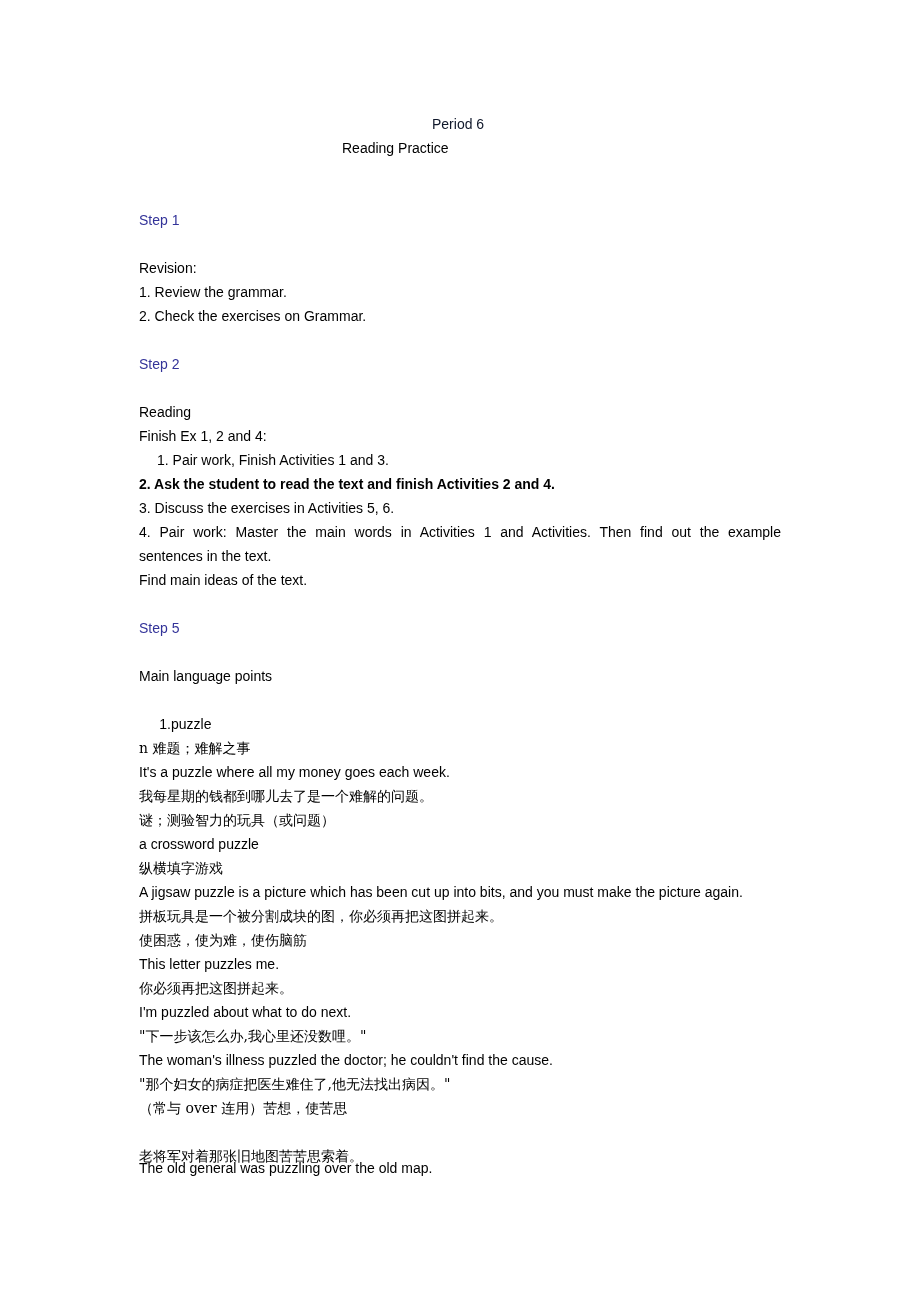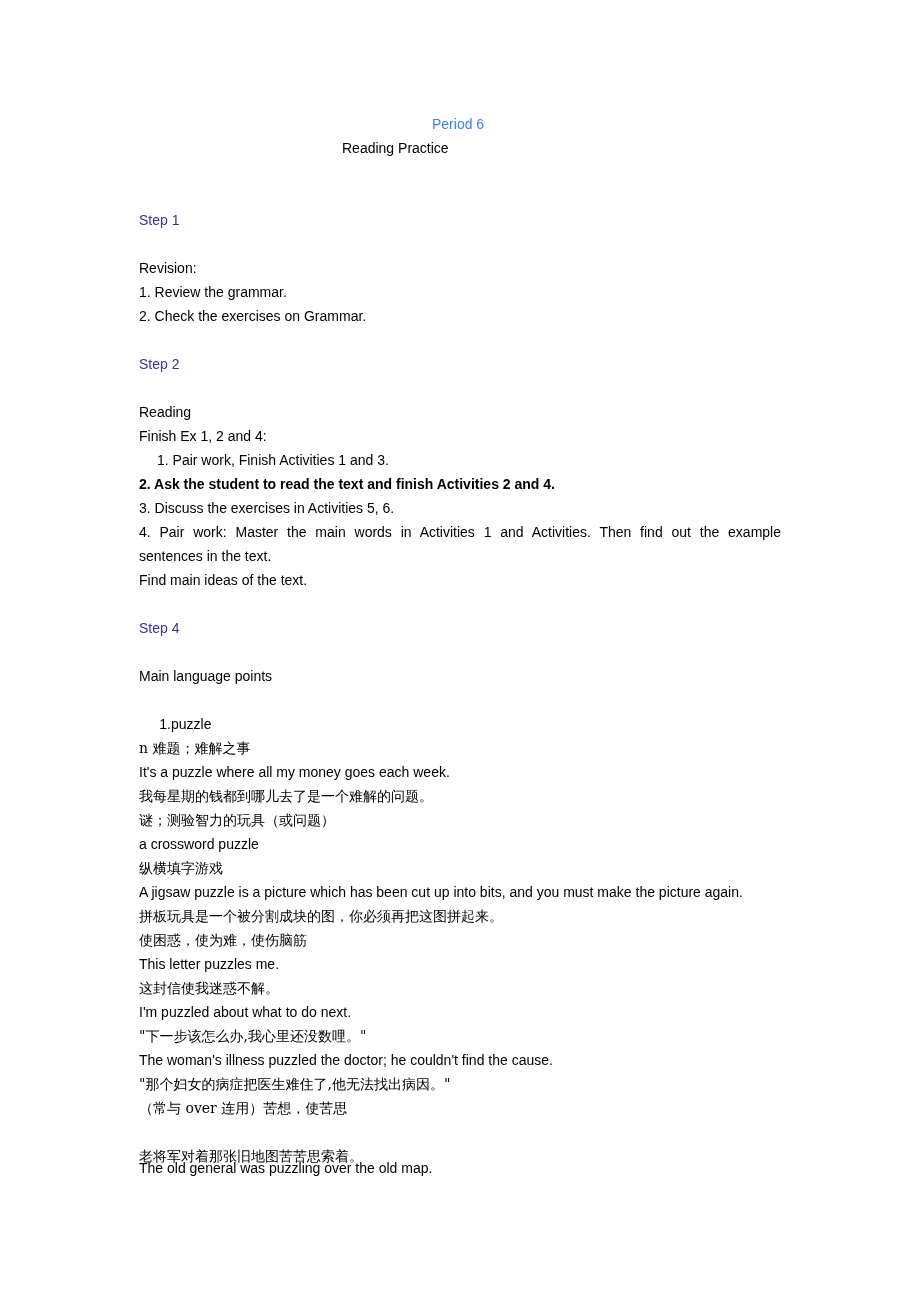--- a/index.html
+++ b/index.html
@@ -9,54 +9,54 @@
     .title { position: absolute; font-size: 14px; line-height: 24px; white-space: nowrap; }
     .step { color: #333399; }
     .cn { font-family: "DejaVu Serif", serif; font-size: 14px; }
     .justify { white-space: normal; width: 642px; text-align: justify; text-align-last: justify; }
     .num { display: inline-block; width: 32px; }
   </style>
 </head>
 <body>
 
 <div>
-  <div class="title" style="left:432px; top:112px; color:#3b82f6;">Period 6</div>
+  <div class="title" style="left:432px; top:112px; color:#0f172a;">Period 6</div>
   <div class="title" style="left:342px; top:136px;">Reading Practice</div>
 
   <div class="line step" style="top:208px;text-align:center;">Step 1</div>
   <div class="line" style="top:256px;">Revision:</div>
   <div class="line" style="top:280px;">1. Review the grammar.</div>
   <div class="line" style="top:304px;">2. Check the exercises on Grammar.</div>
 
   <div class="line step" style="top:352px;">Step 2</div>
   <div class="line" style="top:400px;">Reading</div>
   <div class="line" style="top:424px;">Finish Ex 1, 2 and 4:</div>
   <div class="line" style="top:448px;margin-left:18px;">1. Pair work, Finish Activities 1 and 3.</div>
   <div class="line" style="top:472px;font-weight:bold;">2. Ask the student to read the text and finish Activities 2 and 4.</div>
   <div class="line" style="top:496px;">3. Discuss the exercises in Activities 5, 6.</div>
   <div class="line justify" style="top:520px;">4. Pair work: Master the main words in Activities 1 and Activities. Then find out the example</div>
   <div class="line" style="top:544px;">sentences in the text.</div>
   <div class="line" style="top:568px;">Find main ideas of the text.</div>
 
-  <div class="line step" style="top:616px;">Step 4</div>
+  <div class="line step" style="top:616px;">Step 5</div>
   <div class="line" style="top:664px;">Main language points</div>
   <div class="line" style="top:712px;text-align:right;">
     <span class="num">1.</span><span>puzzle</span>
   </div>
   <div class="line cn" style="top:736px;">n  难题；难解之事</div>
   <div class="line" style="top:760px;">It's a puzzle where all my money goes each week.</div>
   <div class="line cn" style="top:784px;">我每星期的钱都到哪儿去了是一个难解的问题。</div>
   <div class="line cn" style="top:808px;">谜；测验智力的玩具（或问题）</div>
   <div class="line" style="top:832px;">a crossword puzzle</div>
   <div class="line cn" style="top:856px;">纵横填字游戏</div>
   <div class="line" style="top:880px;">A jigsaw puzzle is a picture which has been cut up into bits, and you must make the picture again.</div>
   <div class="line cn" style="top:904px;">拼板玩具是一个被分割成块的图，你必须再把这图拼起来。</div>
   <div class="line cn" style="top:928px;">使困惑，使为难，使伤脑筋</div>
   <div class="line" style="top:952px;">This letter puzzles me.</div>
-  <div class="line cn" style="top:976px;">这封信使我迷惑不解。</div>
+  <div class="line cn" style="top:976px;">你必须再把这图拼起来。</div>
   <div class="line" style="top:1000px;">I'm puzzled about what to do next.</div>
   <div class="line cn" style="top:1024px;">"下一步该怎么办,我心里还没数哩。"</div>
   <div class="line" style="top:1048px;">The woman's illness puzzled the doctor; he couldn't find the cause.</div>
   <div class="line cn" style="top:1072px;">"那个妇女的病症把医生难住了,他无法找出病因。"</div>
   <div class="line cn" style="top:1096px;text-align:right;">（常与 over 连用）苦想，使苦思</div>
   <div class="line" style="top:1120px;margin-top:36px;">The old general was puzzling over the old map.</div>
   <div class="line cn" style="top:1144px;">老将军对着那张旧地图苦苦思索着。</div>
 </div>
 
 </body></html>

